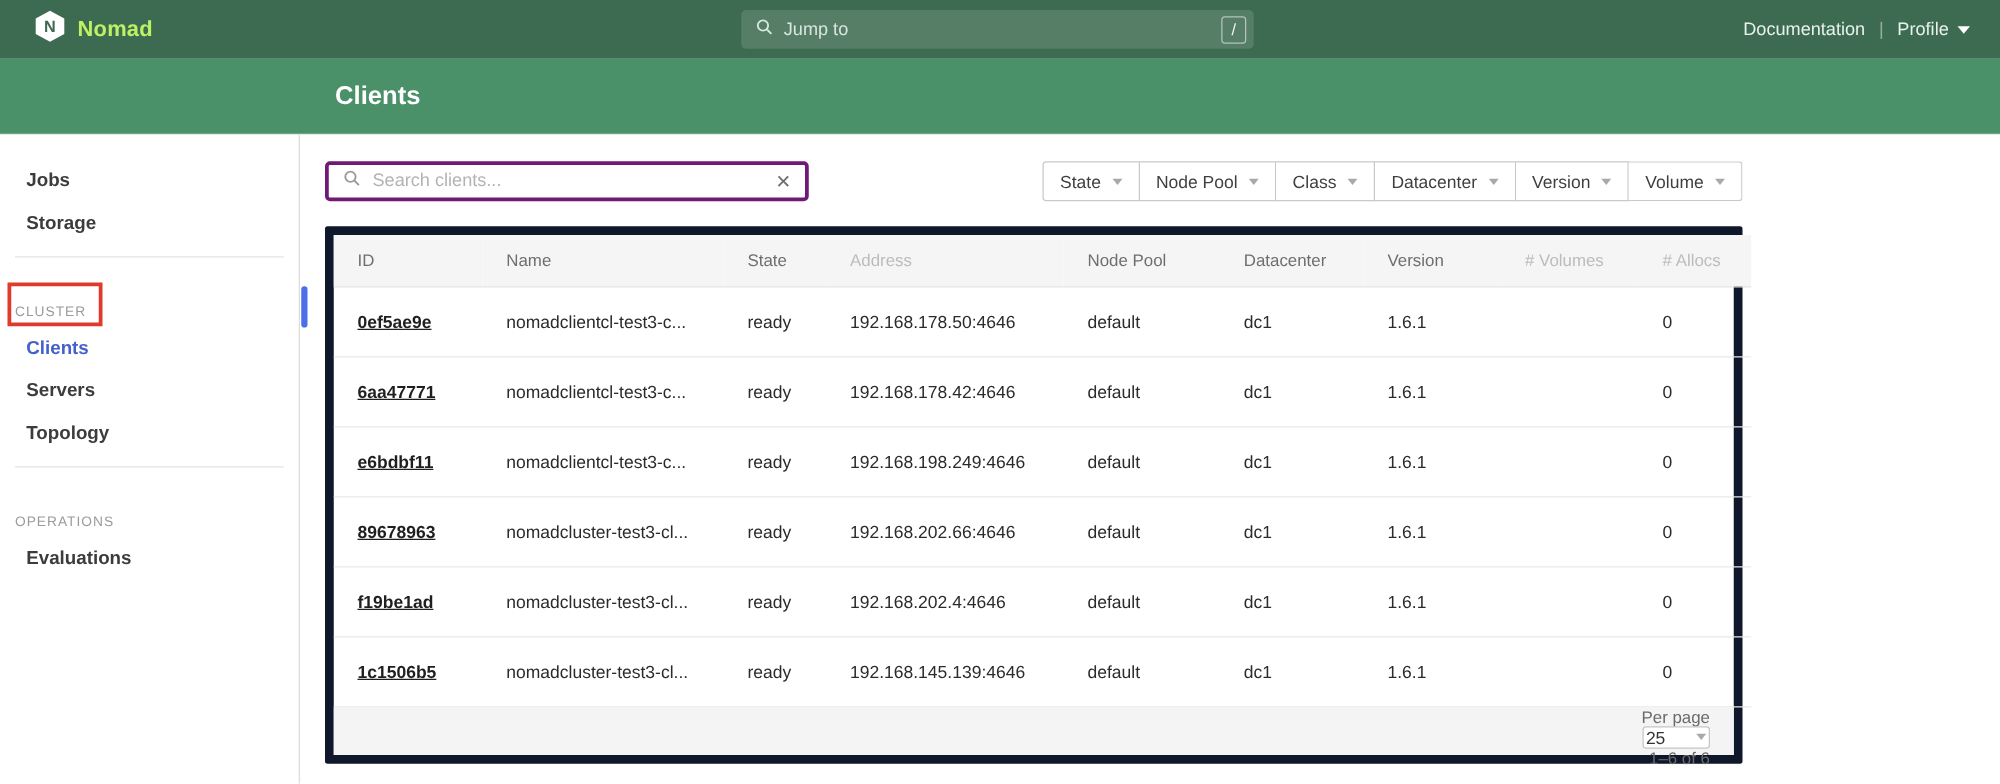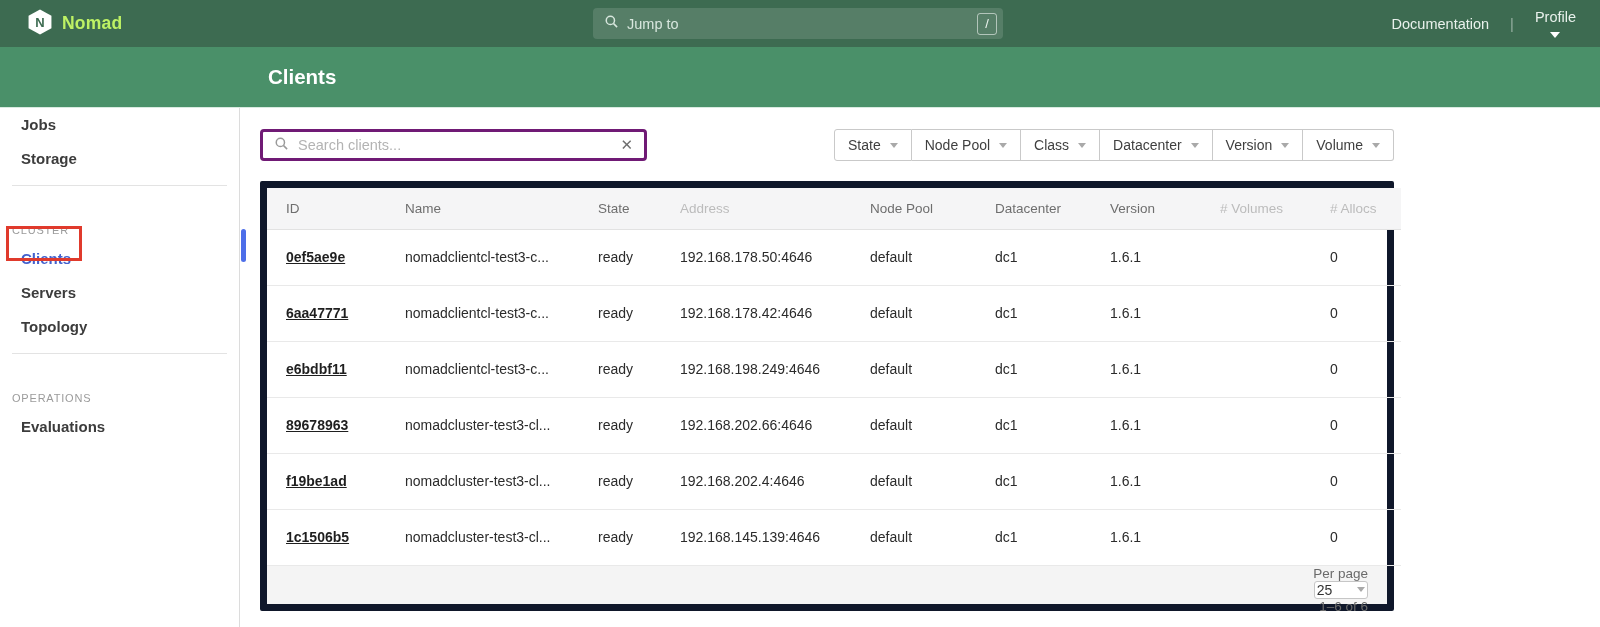--- a/index.html
+++ b/index.html
@@ -13,34 +13,34 @@
   .brand-name { color:#bef264; font-weight:700; font-size:17.5px; letter-spacing:.2px; }
   .nav-search { position:absolute; left:593px; top:8px; width:410px; height:31px;
                 background:rgba(255,255,255,.13); border-radius:4px; display:flex;
                 align-items:center; padding:0 6px 0 11px; color:#d8e7de; }
   .nav-search input { flex:1; border:none; outline:none; background:transparent;
                       font:14.5px "Liberation Sans",sans-serif; color:#fff; margin-left:8px; }
   .nav-search input::placeholder { color:#d8e7de; opacity:1; }
   .kbd { border:1px solid rgba(255,255,255,.55); border-radius:3px; min-width:20px; height:22px;
          line-height:20px; text-align:center; font-size:13px; color:#eef5f1; }
   .nav-right { margin-left:auto; margin-right:24px; display:flex; align-items:center;
-               gap:21px; color:#e9f1ec; font-size:14.5px; }
+               gap:11px; color:#e9f1ec; font-size:14.5px; }
   .nav-sep { color:rgba(255,255,255,.45); }
-  .profile { display:flex; align-items:center; gap:7px;flex-direction:column; }
+  .profile { display:flex; align-items:center; gap:7px; }
   .caret-w { width:0; height:0; border-left:5px solid transparent; border-right:5px solid transparent;
              border-top:6px solid #fff; }
 
   
   .subheader { height:61px; background:#4a9069; display:flex; align-items:center;
                border-bottom:1px solid #d9eae0; }
   .page-title { margin-left:268px; color:#fff; font-size:20.5px; font-weight:700; }
 
   
   .layout { display:flex; height:519px; }
-  .sidebar { width:240px; border-right:1px solid #dcdcdc; padding-top:0; background:#fff; }
+  .sidebar { width:240px; border-right:1px solid #dcdcdc; padding-top:20px; background:#fff; }
   .side-item { height:34px; line-height:34px; padding-left:21px; font-size:15px;
                font-weight:600; color:#3c3c3c; cursor:pointer; }
   .side-item.active { color:#4361cd; }
   .side-divider { border-top:1px solid #e3e3e3; margin:9px 12px; }
   .side-section { padding-left:12px; font-size:11px; color:#9b9b9b; letter-spacing:.8px;
                   height:24px; line-height:24px; font-weight:500;margin-top:32px; }
 
   .main { flex:1; padding:21px 0 0 20px; }
 
   

